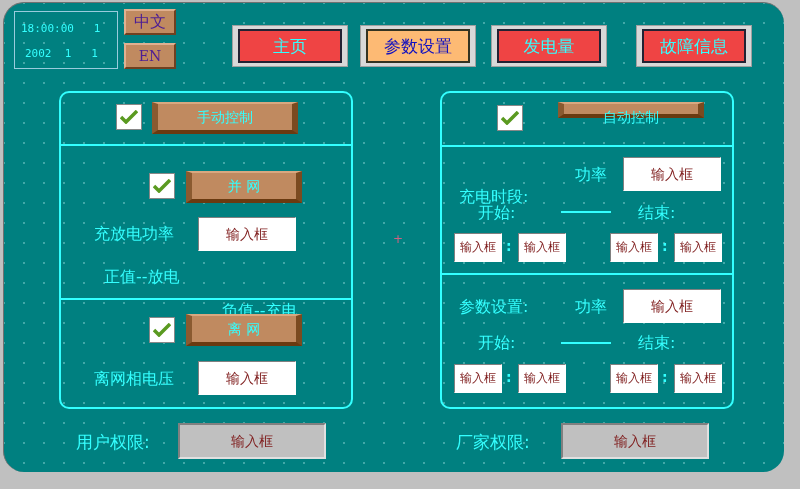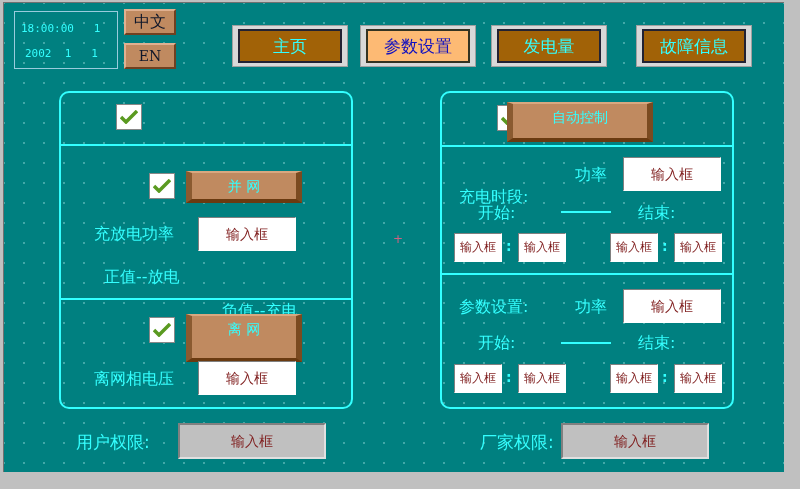--- a/index.html
+++ b/index.html
@@ -1,29 +1,29 @@
 <!DOCTYPE html>
 <html><head>
 <meta charset="utf-8">
 <style>
   html, body { margin:0; padding:0; }
   body { width:800px; height:489px; background:#c0c0c0; position:relative; overflow:hidden;
     font-family:"DejaVu Sans", sans-serif; }
   .screen { position:absolute; left:3px; top:2px; width:780px; height:469px; background:#008080;
     background-image: radial-gradient(circle, rgba(120,200,200,0.55) 0.8px, transparent 1.2px);
     background-size:20px 20px; background-position:10px 10px;
-    border-left:1px solid #707070; border-top:1px solid #707070; }
+    border-left:1px solid #707070; border-top:1px solid #707070;border-radius:21px; }
   .abs { position:absolute; }
   .clock { left:10px; top:8px; width:104px; height:58px; border:1px solid #9cd; box-sizing:border-box;
     color:#3ff; font-family:"DejaVu Sans Mono", monospace; font-size:11px; }
   .clock .r { position:absolute; left:6px; white-space:pre; }
   .lang { width:52px; height:26px; background:#c08a60; border:2px solid; border-color:#e0b090 #704020 #704020 #e0b090;
-    box-sizing:border-box; color:#0f172a; font-size:16px; text-align:center; line-height:22px; font-family:"DejaVu Serif", serif; cursor:pointer; }
+    box-sizing:border-box; color:#4c1d95; font-size:16px; text-align:center; line-height:22px; font-family:"DejaVu Serif", serif; cursor:pointer; }
   .nav { width:116px; height:42px; background:#d8d8d8; border:1px solid #a0a0a0; box-sizing:border-box; padding:3px 5px; cursor:pointer; }
-  .nav .in { width:100%; height:100%; background:#a16207; border:2px solid #223; box-sizing:border-box;
+  .nav .in { width:100%; height:100%; background:#ef4444; border:2px solid #223; box-sizing:border-box;
     color:#3ff; font-size:17px; text-align:center; line-height:30px; }
   .nav.active .in { background:#fdba74; color:#1010c0; border-color:#332; }
   .panel { border:2px solid #3ff; border-radius:10px; box-sizing:border-box; }
   .hline { height:2px; background:#3ff; }
   .chk { width:26px; height:26px; background:#fff; border:1px solid #888; box-sizing:border-box; display:flex; align-items:center; justify-content:center; cursor:pointer; }
   .btn3d { background:#c08a60; border-style:solid; border-width:2px 6px 4px 6px; border-color:#d8a880 #7a4a20 #6a3a10 #8a5a30;
     box-sizing:border-box; color:#3ff; font-size:14px; text-align:center; cursor:pointer; }
   .lbl { color:#3ff; font-size:16px; white-space:nowrap; }
   .inp { background:#fff; border:1px solid; border-color:#808080 #fff #fff #808080; box-sizing:border-box;
     color:#7f1d1d; font-size:14px; text-align:center; cursor:text; }
@@ -60,56 +60,57 @@
 
   <div class="abs panel" style="left:55px;top:88px;width:294px;height:318px;"></div>
   <div class="abs hline" style="left:56px;top:141px;width:292px;"></div>
   <div class="abs hline" style="left:56px;top:295px;width:292px;"></div>
 
   <div class="abs chk" style="left:112px;top:101px;">
     <svg width="18" height="14" viewBox="0 0 18 14">
         <path d="M1 7 L6 12 L17 1" stroke="#5a9a20" stroke-width="3.5" fill="none"></path>
       </svg>
   </div>
+  <div class="abs btn3d" style="left:148px;top:99px;width:146px;height:32px;line-height:26px;">手动控制</div>
 
   <div class="abs chk" style="left:145px;top:170px;">
     <svg width="18" height="14" viewBox="0 0 18 14">
         <path d="M1 7 L6 12 L17 1" stroke="#5a9a20" stroke-width="3.5" fill="none"></path>
       </svg>
   </div>
   <div class="abs btn3d" style="left:182px;top:168px;width:116px;height:32px;line-height:26px;">并 网</div>
 
   <div class="abs lbl" style="left:90px;top:221px;">充放电功率</div>
   <div class="abs inp" style="left:194px;top:214px;width:98px;height:34px;line-height:32px;">输入框</div>
 
   <div class="abs lbl" style="left:100px;top:264px;">正值--放电</div>
   <div class="abs lbl" style="left:218px;top:264px;margin-top:34px;">负值--充电</div>
 
   <div class="abs chk" style="left:145px;top:314px;">
     <svg width="18" height="14" viewBox="0 0 18 14">
         <path d="M1 7 L6 12 L17 1" stroke="#5a9a20" stroke-width="3.5" fill="none"></path>
       </svg>
   </div>
-  <div class="abs btn3d" style="left:182px;top:311px;width:116px;height:48px;line-height:26px;">离 网</div>
+  <div class="abs btn3d" style="left:182px;top:311px;width:116px;height:32px;line-height:26px;">离 网</div>
 
   <div class="abs lbl" style="left:90px;top:366px;">离网相电压</div>
   <div class="abs inp" style="left:194px;top:358px;width:98px;height:34px;line-height:32px;">输入框</div>
 
   <div class="abs" style="left:389px;top:229px;color:#d06080;font-size:12px;">+</div>
 
   <div class="abs panel" style="left:436px;top:88px;width:294px;height:318px;"></div>
   <div class="abs hline" style="left:437px;top:142px;width:292px;"></div>
   <div class="abs hline" style="left:437px;top:270px;width:292px;"></div>
 
   <div class="abs chk" style="left:493px;top:102px;">
     <svg width="18" height="14" viewBox="0 0 18 14">
         <path d="M1 7 L6 12 L17 1" stroke="#5a9a20" stroke-width="3.5" fill="none"></path>
       </svg>
   </div>
-  <div class="abs btn3d" style="left:503px;top:99px;width:146px;height:40px;line-height:26px;">自动控制</div>
+  <div class="abs btn3d" style="left:554px;top:99px;width:146px;height:16px;line-height:26px;">自动控制</div>
 
   <div class="abs lbl" style="left:455px;top:162px;margin-top:22px;">充电时段:</div>
   <div class="abs lbl" style="left:571px;top:162px;">功率</div>
   <div class="abs inp" style="left:619px;top:154px;width:98px;height:34px;line-height:32px;">输入框</div>
   <div class="abs lbl" style="left:474px;top:200px;">开始:</div>
   <div class="abs dash" style="left:557px;top:208px;width:50px;"></div>
   <div class="abs lbl" style="left:634px;top:200px;">结束:</div>
   <div class="abs inp sm" style="left:450px;top:230px;width:48px;height:29px;line-height:27px;">输入框</div>
   <div class="abs colon" style="left:502px;top:235px;">:</div>
   <div class="abs inp sm" style="left:514px;top:230px;width:48px;height:29px;line-height:27px;">输入框</div>
@@ -125,15 +126,15 @@
   <div class="abs lbl" style="left:634px;top:330px;">结束:</div>
   <div class="abs inp sm" style="left:450px;top:361px;width:48px;height:29px;line-height:27px;">输入框</div>
   <div class="abs colon" style="left:502px;top:366px;">:</div>
   <div class="abs inp sm" style="left:514px;top:361px;width:48px;height:29px;line-height:27px;">输入框</div>
   <div class="abs inp sm" style="left:606px;top:361px;width:48px;height:29px;line-height:27px;">输入框</div>
   <div class="abs colon" style="left:658px;top:366px;">:</div>
   <div class="abs inp sm" style="left:670px;top:361px;width:48px;height:29px;line-height:27px;">输入框</div>
 
   <div class="abs lbl" style="left:72px;top:428px;font-size:17px;">用户权限:</div>
   <div class="abs inp grey" style="left:174px;top:420px;width:148px;height:36px;line-height:32px;">输入框</div>
-  <div class="abs lbl" style="left:476px;top:428px;font-size:17px;">厂家权限:</div>
+  <div class="abs lbl" style="left:452px;top:428px;font-size:17px;">厂家权限:</div>
   <div class="abs inp grey" style="left:557px;top:420px;width:148px;height:36px;line-height:32px;">输入框</div>
 </div>
 
 </body></html>

